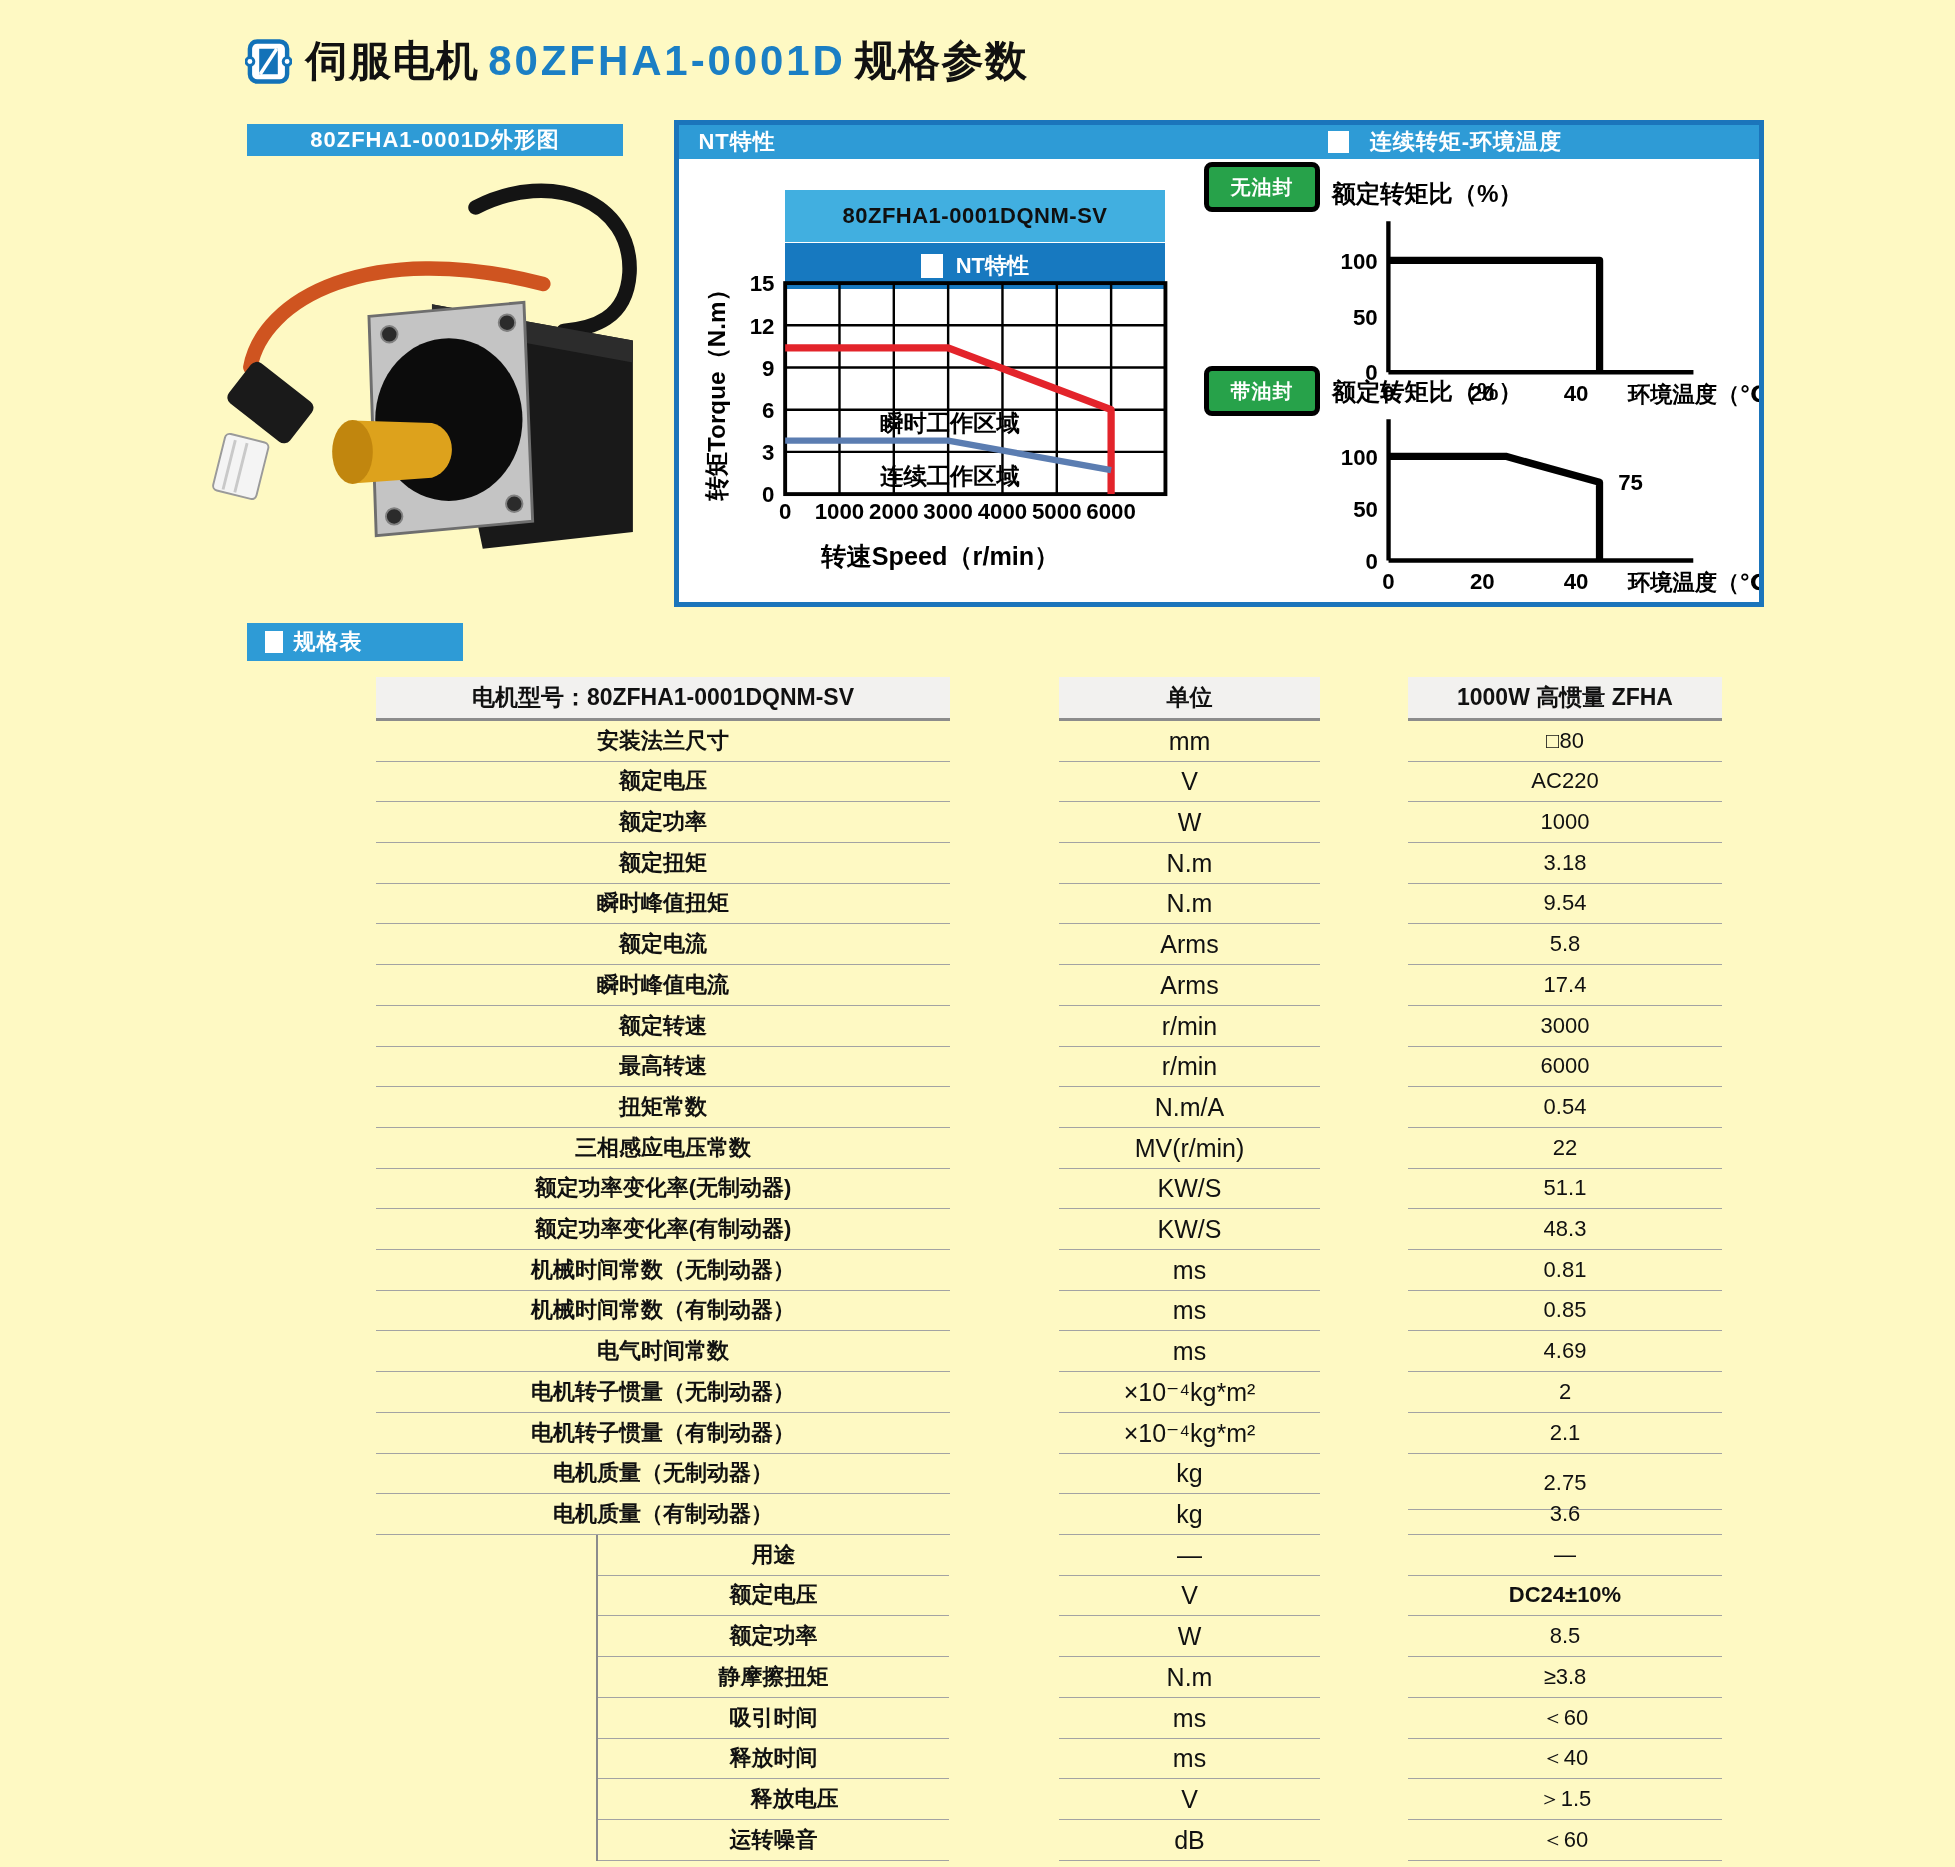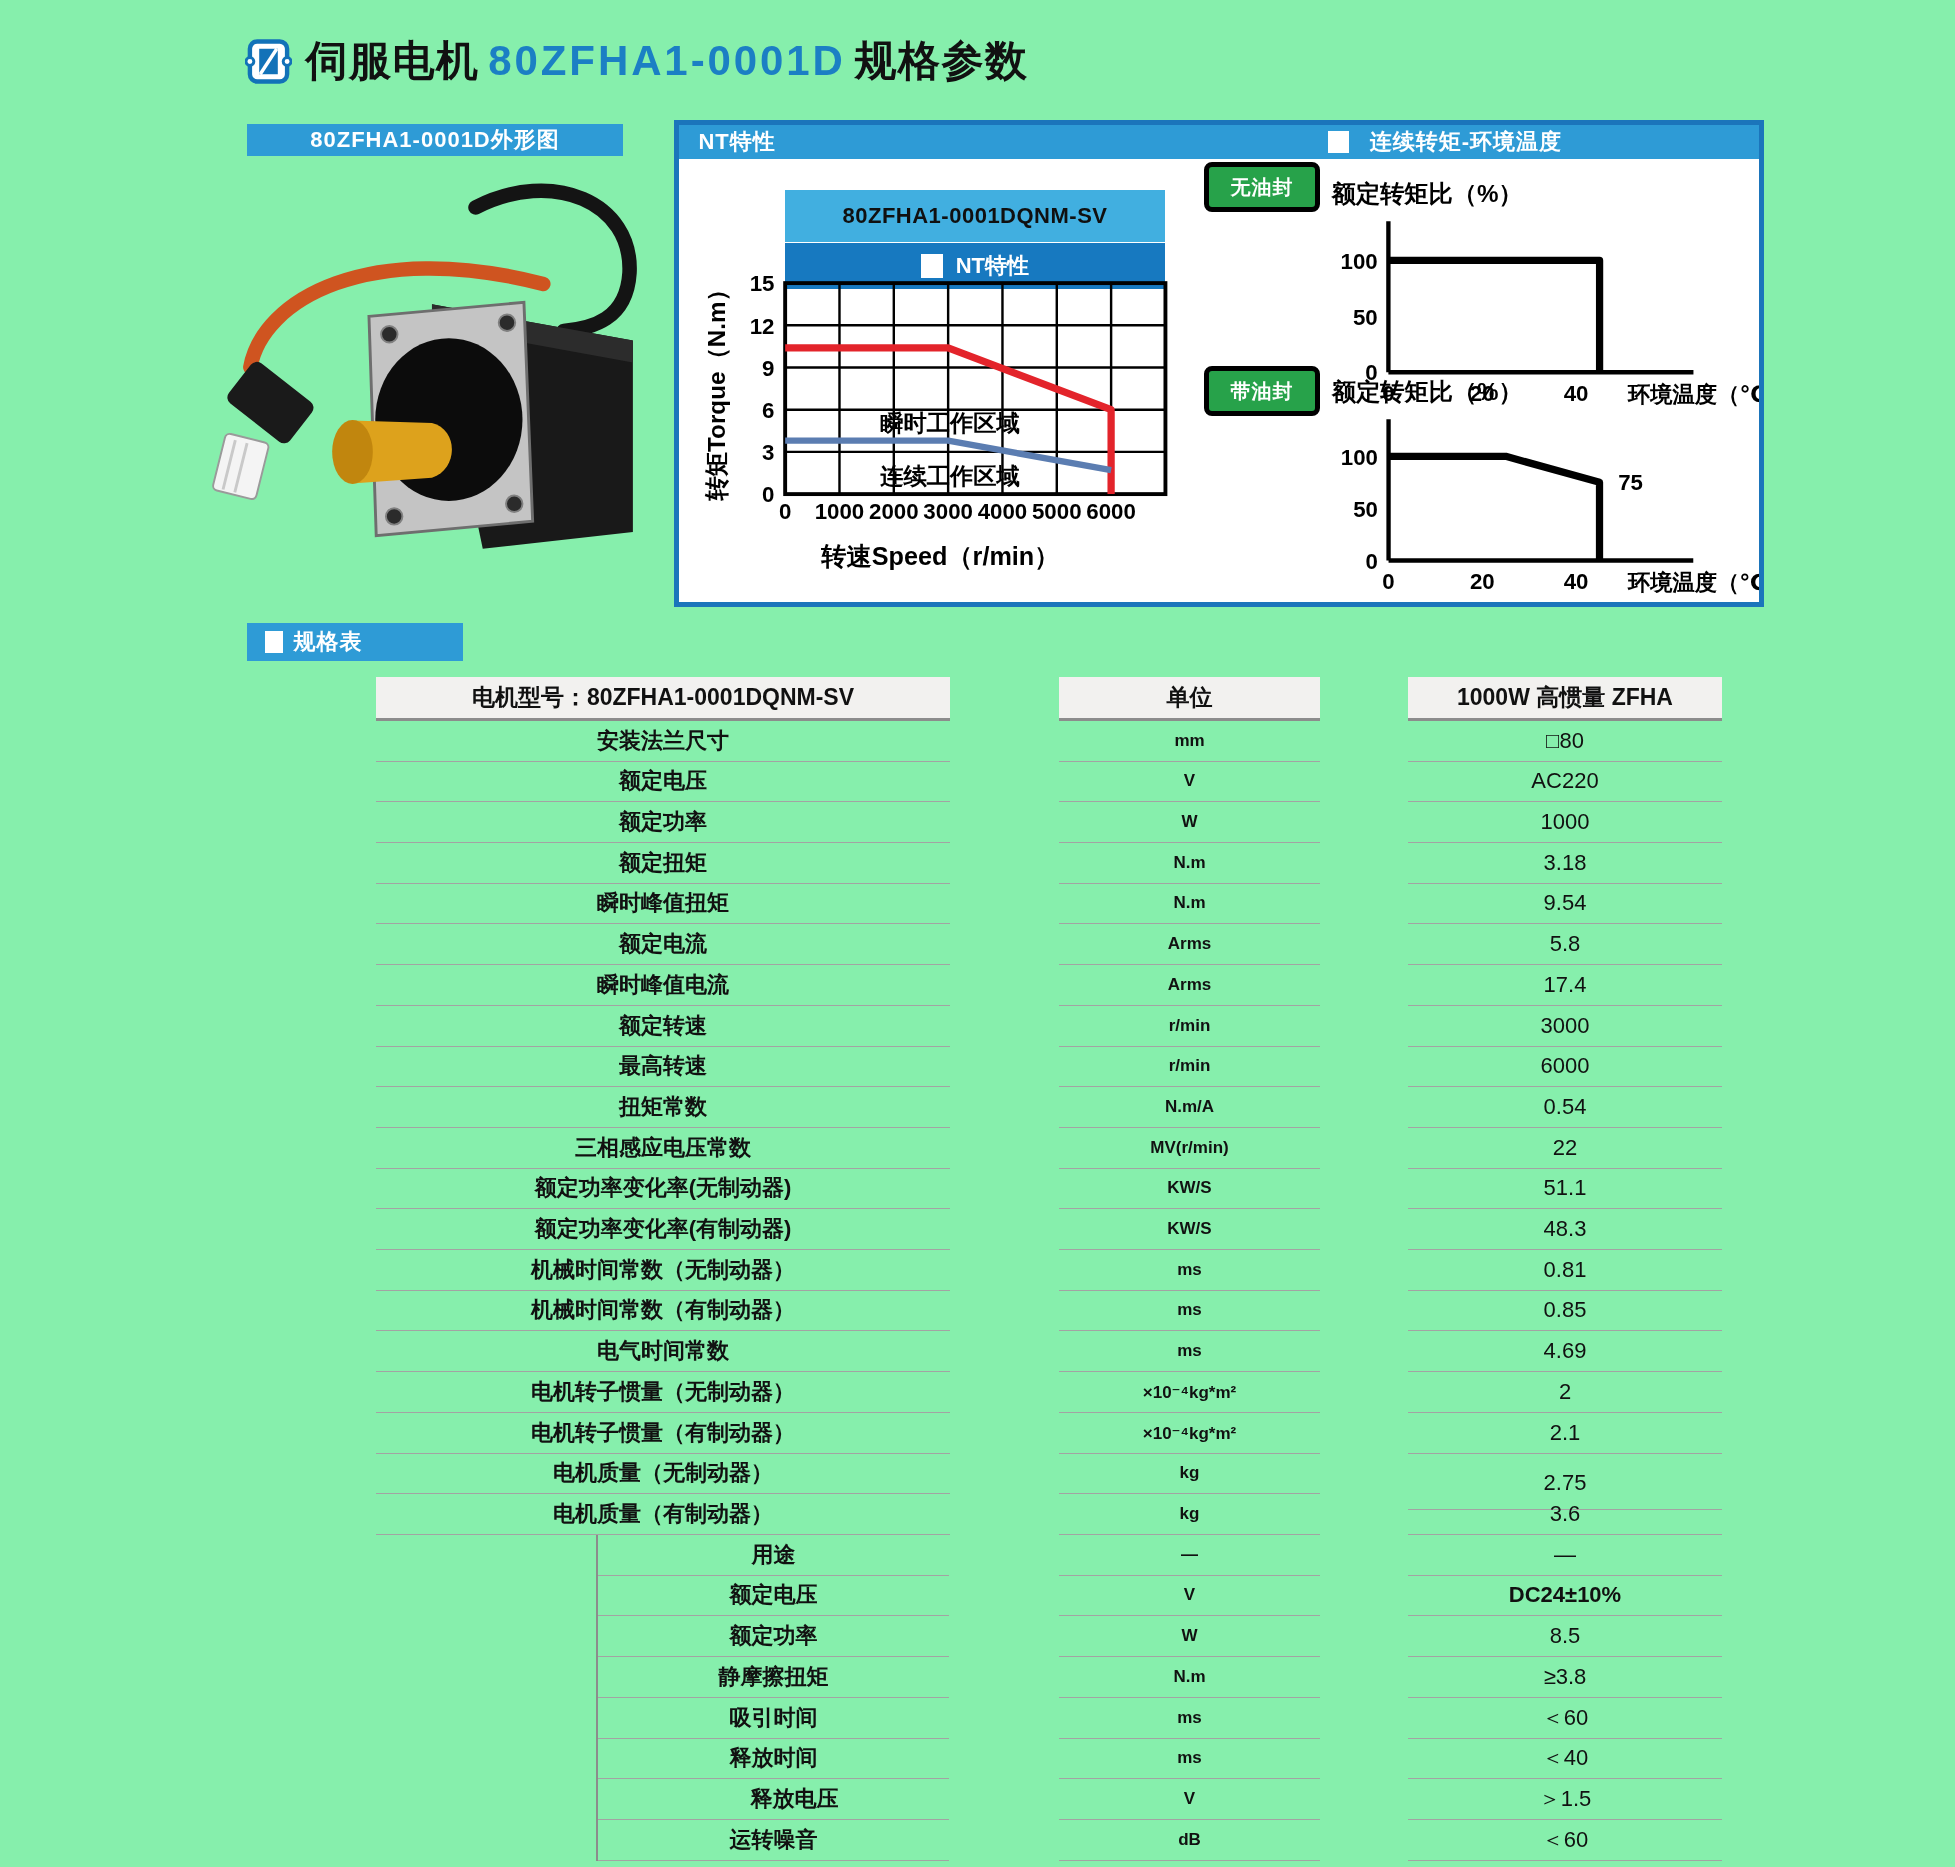--- a/index.html
+++ b/index.html
@@ -1,17 +1,17 @@
 <!DOCTYPE html>
 <html style="font-size:7.8px"><head>
 <meta charset="utf-8">
 <style>
   html,body{margin:0;padding:0;background:#ffffff;width:1955px;height:1867px;
     font-family:"Liberation Sans","DejaVu Sans",sans-serif;color:#111;}
-  #app{position:relative;width:1955px;height:1867px;overflow:hidden;background:#86efac;}
+  #app{position:relative;width:1955px;height:1867px;overflow:hidden;background:#fef9c3;}
   .abs{position:absolute;}
   
   #title-row{left:245px;top:33px;display:flex;align-items:center;gap:13.6px;}
   #page-title{font-size:42px;font-weight:bold;letter-spacing:1.5px;white-space:nowrap;}
   #page-title .model{color:#1b7fc4;margin:0 8.7px;letter-spacing:2.9px;}
   
   #photo-header{left:247px;top:124px;width:376px;height:32px;background:#2e9bd6;color:#fff;
     font-size:22px;font-weight:bold;display:flex;align-items:center;justify-content:center;letter-spacing:1px;}
   #motor-wrap{left:204px;top:159px;width:451px;height:431px;}
   
@@ -34,21 +34,21 @@
   svg text{font-family:"Liberation Sans","DejaVu Sans",sans-serif;}
   
   #spec-badge{left:247px;top:623px;width:216px;height:38px;background:#2e9bd6;color:#fff;display:flex;
     align-items:center;gap:10.7px;font-size:22px;font-weight:bold;padding-left:18.4px;box-sizing:border-box;letter-spacing:1px;}
   
   #spec-table{left:376px;top:677px;width:1347px;height:1185px;}
   .cell{position:absolute;display:flex;align-items:center;justify-content:center;box-sizing:border-box;
     border-bottom:1.9px solid #a3a3a3;font-size:22px;white-space:nowrap;}
   .hcell{background:#f2f1ef;border-bottom:3.9px solid #8c8c8c;font-weight:bold;font-size:23px;}
   .pcell{font-weight:bold;}
-  .ucell{font-weight:bold;font-size:17px;}
+  .ucell{font-weight:normal;font-size:25px;}
   .vcell{font-weight:normal;}
   #brake-label{position:absolute;display:flex;flex-direction:column;align-items:center;justify-content:center;
     gap:4.8px;font-size:23px;font-weight:bold;box-sizing:border-box;border-bottom:1.9px solid #a3a3a3;}
   #brake-divider{position:absolute;background:#8c8c8c;}
 </style>
 </head>
 <body>
 
 <div id="app">
 

